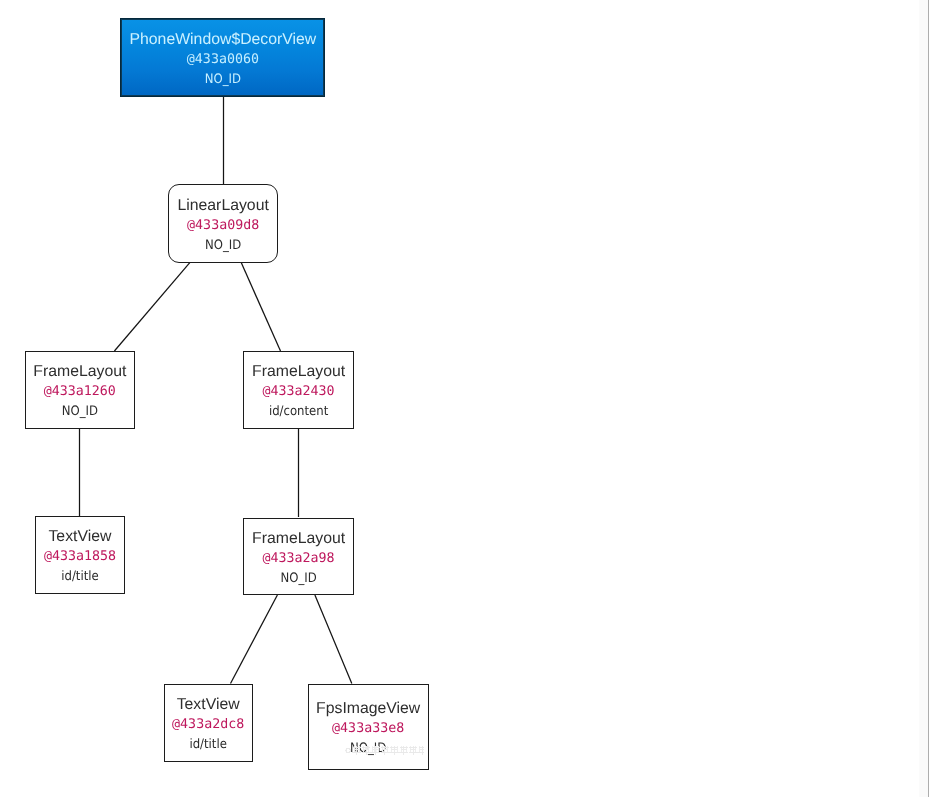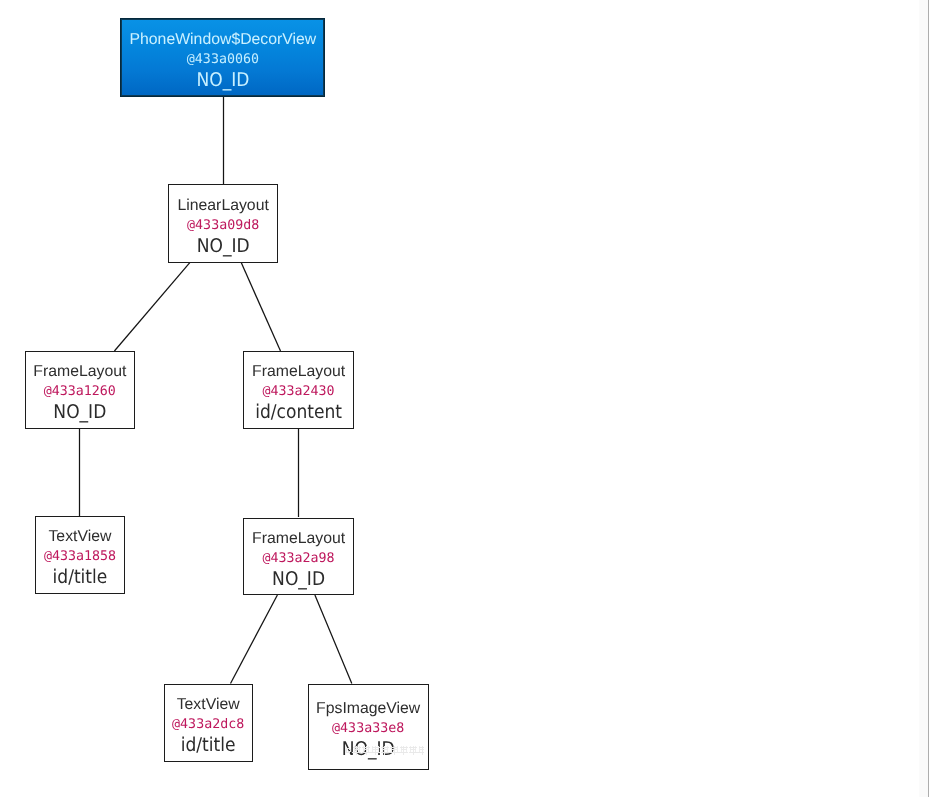--- a/index.html
+++ b/index.html
@@ -7,21 +7,21 @@
        font-family:"Liberation Sans",sans-serif;
        -webkit-font-smoothing:antialiased;text-rendering:geometricPrecision;}
   #canvas{position:relative;filter:opacity(100%);width:929px;height:797px;}
   svg.edges{position:absolute;left:0;top:0;width:929px;height:797px;}
   .node{position:absolute;box-sizing:border-box;border:1.2px solid #1c1c1c;background:#ffffff;
         display:flex;flex-direction:column;align-items:center;justify-content:center;
         padding-top:5px;}
   .node.selected{border:1px solid #04283c;box-shadow:inset 0 0 0 1px #0d3a55;background:linear-gradient(#0992e6 0%,#0484dc 41%,#0479d4 67%,#0067c3 100%);}
   .n-title{font-family:"Liberation Sans",sans-serif;font-size:15.8px;color:#2e2e2e;line-height:20px;}
   .n-hash{font-family:"DejaVu Sans Mono",monospace;font-size:13.3px;color:#be185d;line-height:20px;}
-  .n-id{font-family:"DejaVu Sans Condensed","DejaVu Sans",sans-serif;font-size:19px;color:#2b2b2b;line-height:20px;}
+  .n-id{font-family:"DejaVu Sans Condensed","DejaVu Sans",sans-serif;font-size:13px;color:#2b2b2b;line-height:20px;}
   .selected .n-title{color:#cbf1ff;}
   .selected .n-hash{color:#c4eeff;}
   .selected .n-id{color:#c8f0ff;}
   #scroll-gutter{position:absolute;right:0;top:0;width:9px;height:797px;
       background:#fafafa;border-left:1px solid #fbfbfb;}
   #scroll-gutter::after{content:"";position:absolute;right:0;top:0;width:1px;height:797px;
       background:#adadad;}
   #watermark{position:absolute;left:345px;top:745px;width:79px;height:11px;
       white-space:nowrap;overflow:hidden;font-size:0;}
   #watermark span{display:inline-block;width:9px;height:10px;margin-right:0.4px;
@@ -47,21 +47,21 @@
       <line x1="298.5" y1="429" x2="298.5" y2="517" stroke="#141414" stroke-width="1.25"></line>
       <line x1="277.4" y1="595" x2="230.5" y2="683.5" stroke="#141414" stroke-width="1.25"></line>
       <line x1="314.9" y1="595" x2="351.8" y2="683.5" stroke="#141414" stroke-width="1.25"></line>
     </svg>
   <div id="nodes">
       <div class="node selected" style="left: 120.3px; top: 18.3px; width: 205.2px; height: 78.9px;">
         <div class="n-title">PhoneWindow$DecorView</div>
         <div class="n-hash">@433a0060</div>
         <div class="n-id">NO_ID</div>
       </div>
-      <div class="node" style="left: 168.3px; top: 184.4px; width: 109.7px; height: 78.6px;">
+      <div class="node" style="left: 168.3px; top: 184.4px; width: 109.7px; height: 78.6px; border-radius: 11px;">
         <div class="n-title">LinearLayout</div>
         <div class="n-hash">@433a09d8</div>
         <div class="n-id">NO_ID</div>
       </div>
       <div class="node" style="left: 24.7px; top: 351px; width: 110.3px; height: 77.5px;">
         <div class="n-title">FrameLayout</div>
         <div class="n-hash">@433a1260</div>
         <div class="n-id">NO_ID</div>
       </div>
       <div class="node" style="left: 243.4px; top: 351px; width: 110.4px; height: 77.7px;">

